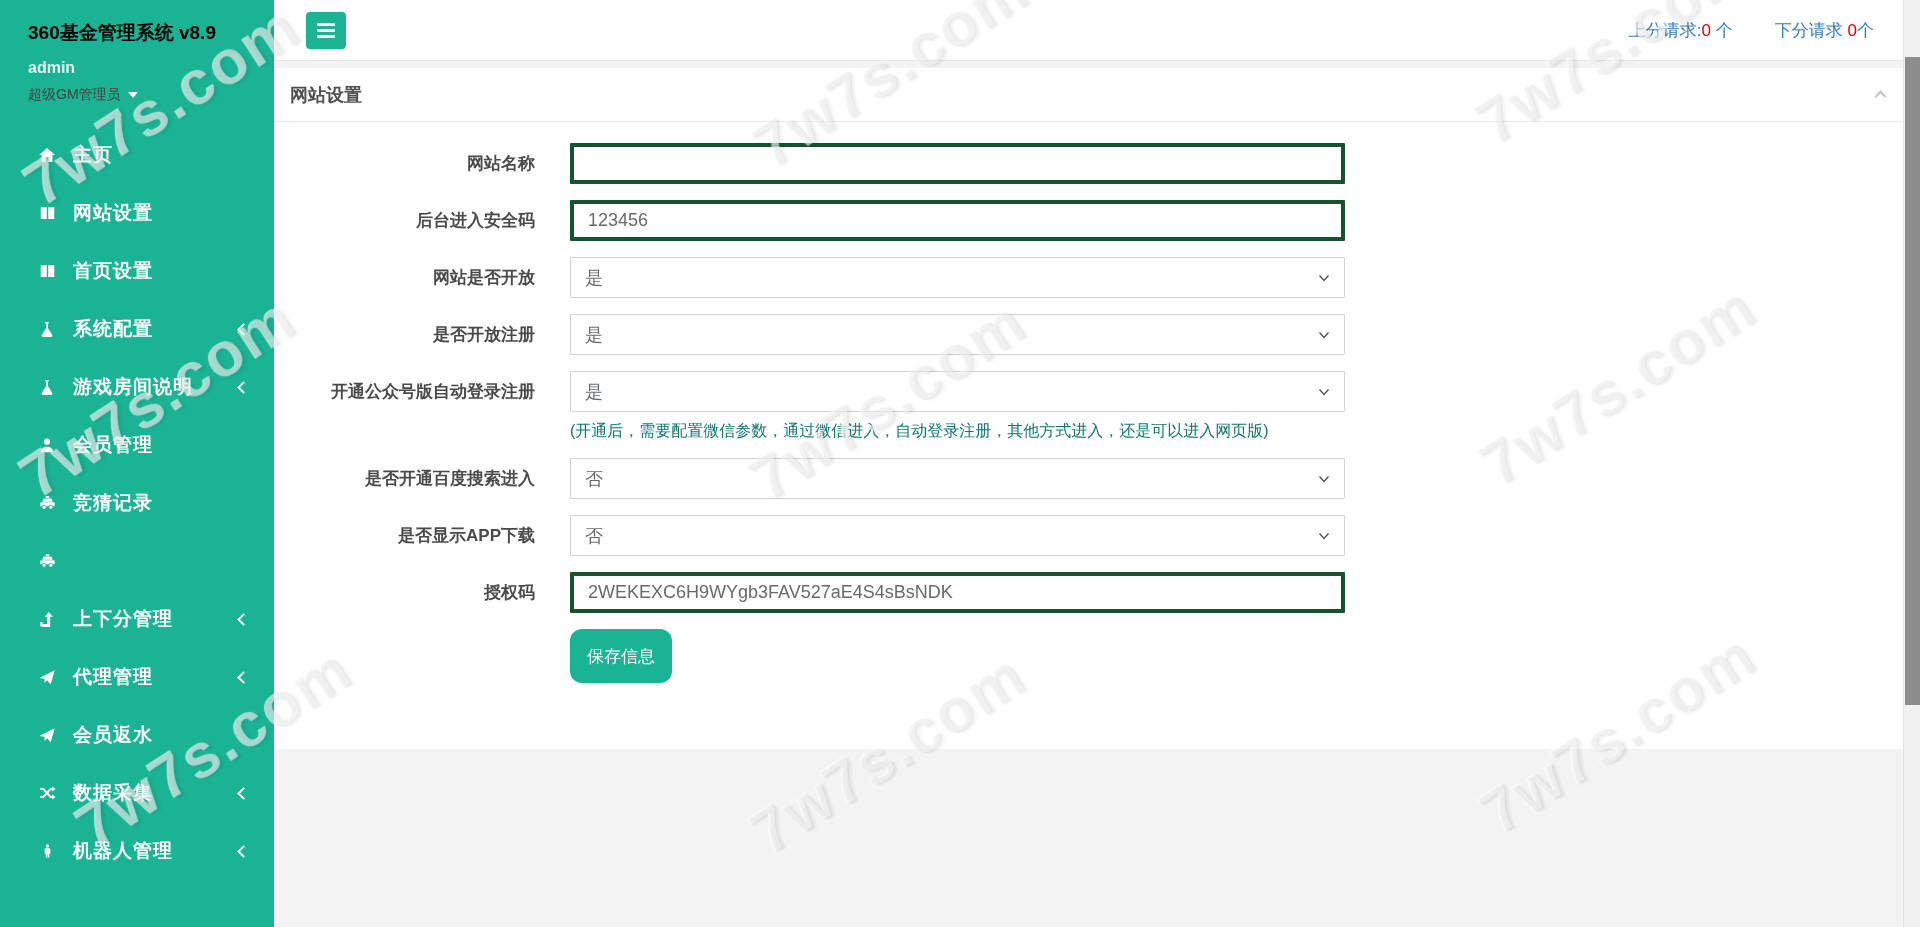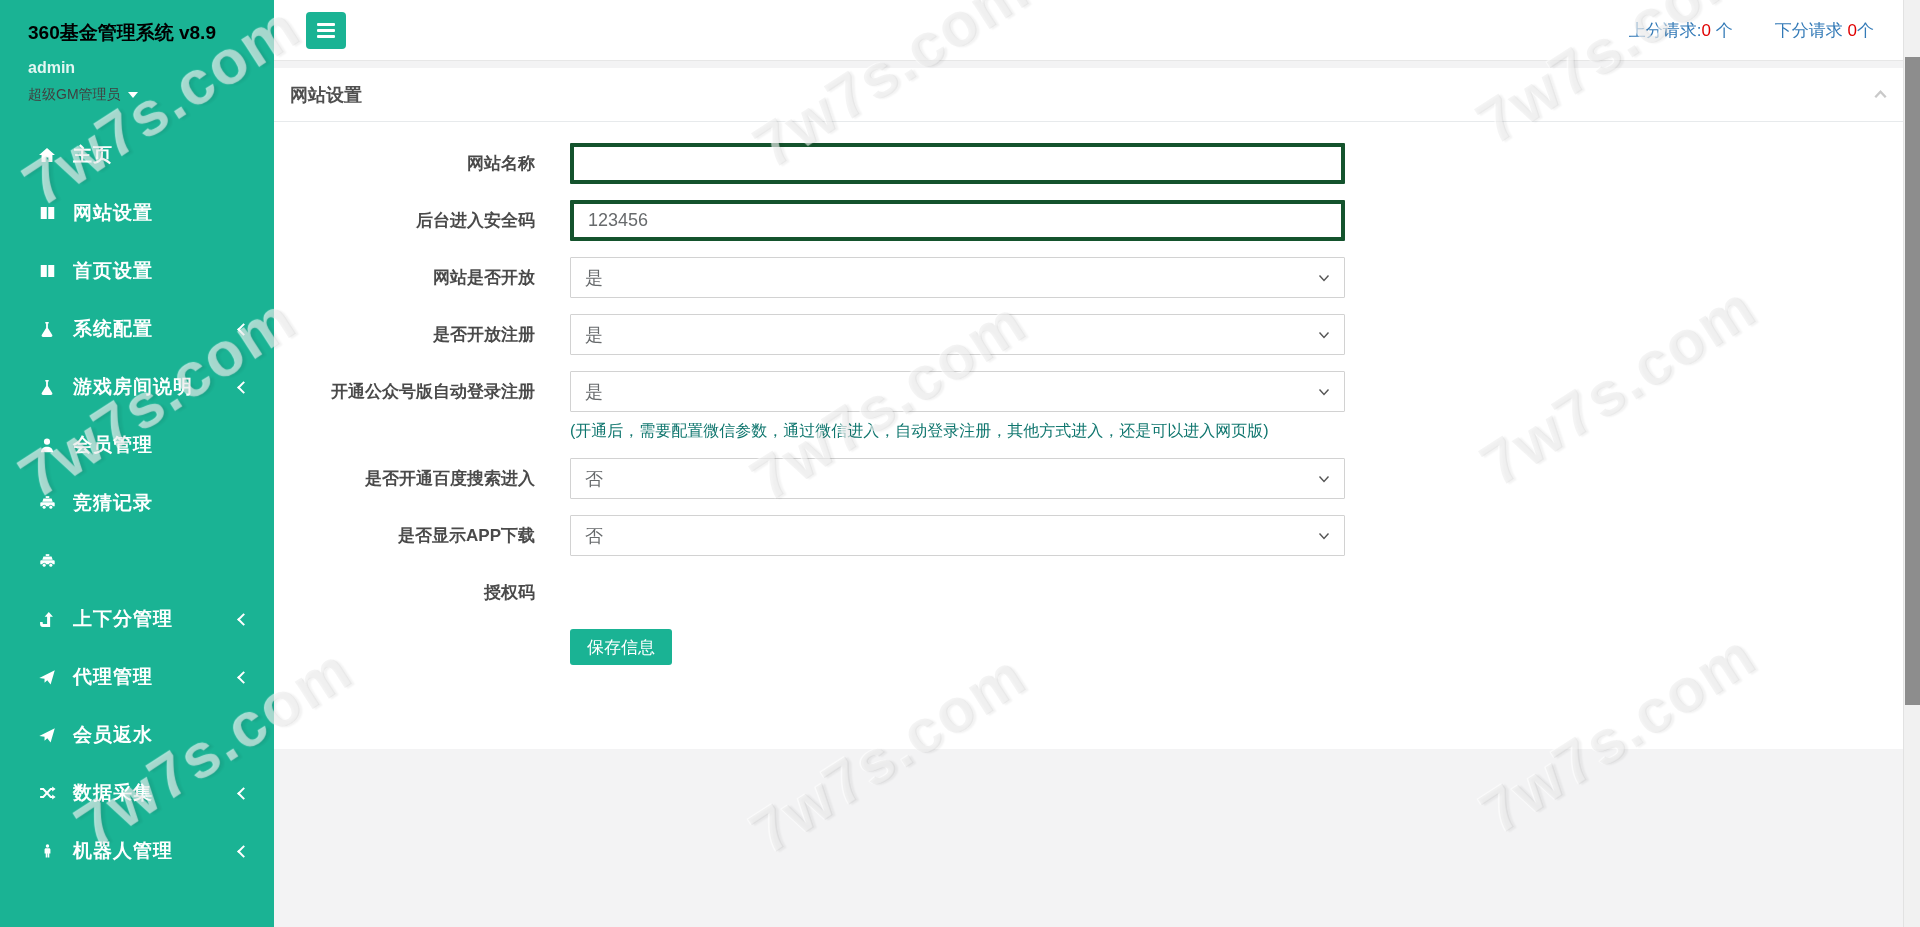--- a/index.html
+++ b/index.html
@@ -59,22 +59,22 @@
   .control-label { width:280px; padding-right:35px; text-align:right; line-height:41px;
     font-size:17px; font-weight:bold; color:#4a4a4a; flex:0 0 280px; }
   .ctrl-col { width:775px; }
   .input { width:775px; height:41px; border:4px solid #14532d; border-radius:1px; padding:0 14px;
     font-size:18px; color:#676a6c; font-family:"Liberation Sans","DejaVu Sans",sans-serif; background:#fff; outline:none; }
   .select { width:775px; height:41px; border:1px solid #d2d2d2; border-radius:1px; padding:0 12px 0 14px;
     display:flex; align-items:center; background:#fff; cursor:pointer; }
   .select-value { font-size:18px; color:#676a6c; }
   .select-caret { margin-left:auto; display:flex; align-items:center; }
   .help-text { margin-top:9px; font-size:16px; color:#0f766e; }
-  .save-btn { margin-left:280px; background:#1ab394; color:#fff; border:none; border-radius:3px;
-    height:36px; padding:0 17px; font-size:17px; cursor:pointer; font-family:"Liberation Sans","DejaVu Sans",sans-serif; }
+  .save-btn { margin-left:280px; background:#1ab394; color:#fff; border:none; border-radius:12px;
+    height:54px; padding:0 17px; font-size:17px; cursor:pointer; font-family:"Liberation Sans","DejaVu Sans",sans-serif; }
 
   
   .scrollbar-track { position:absolute; right:0; top:0; width:17px; height:927px; background:#f1f1f1; border-left:1px solid #e2e2e2; z-index:60; }
   .scrollbar-thumb { position:absolute; left:1px; right:0; top:57px; height:648px; background:#8d8d8d; }
 </style>
 </head>
 <body>
 
 <div class="page">
 
@@ -307,20 +307,21 @@
                       <span class="select-caret">
                         <svg width="16" height="16" viewBox="0 0 16 16">
                           <polyline points="3.5,5.5 8,10.5 12.5,5.5" fill="none" stroke="#555" stroke-width="1.4"></polyline>
                         </svg>
                       </span>
                     </div>
                   </div>
                 </div>
                 <div class="form-group">
                   <label class="control-label">授权码</label>
+                  <div class="ctrl-col"><input class="input" type="text" value="2WEKEXC6H9WYgb3FAV527aE4S4sBsNDK" style=""></div>
                 </div>
               </div>
             <div class="form-group">
               <button class="save-btn">保存信息</button>
             </div>
           </form>
         </div>
       </section>
     </div>
   </div>

